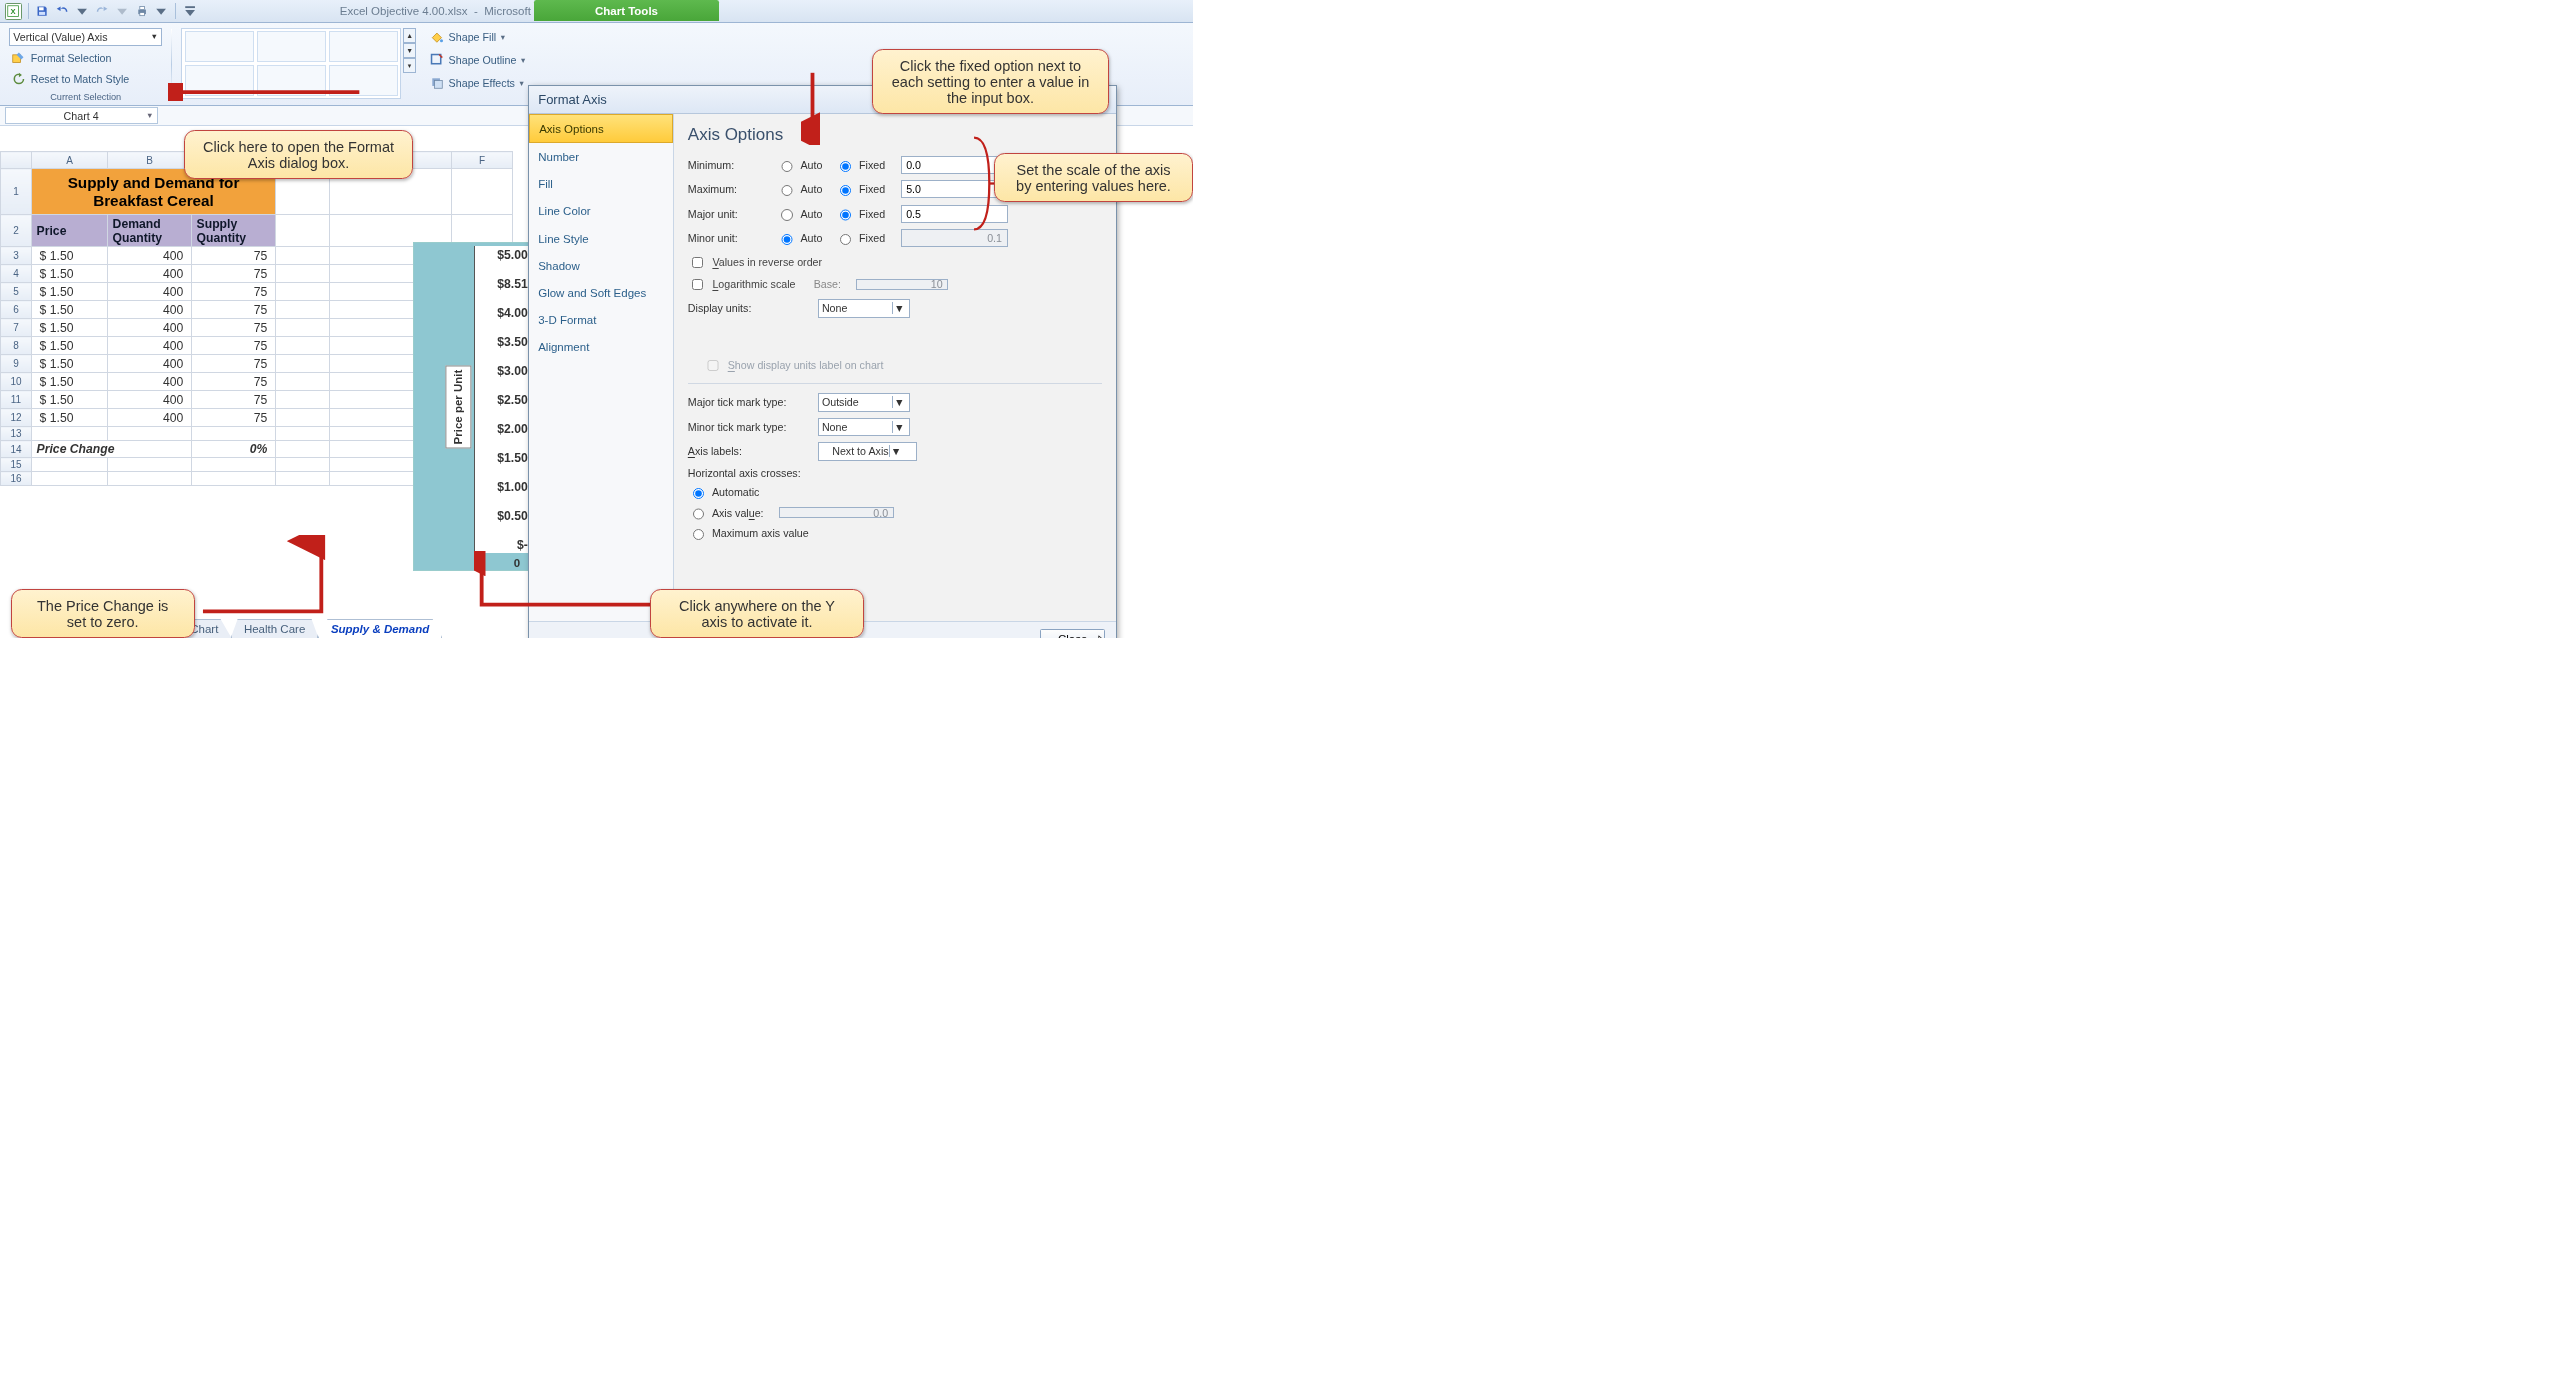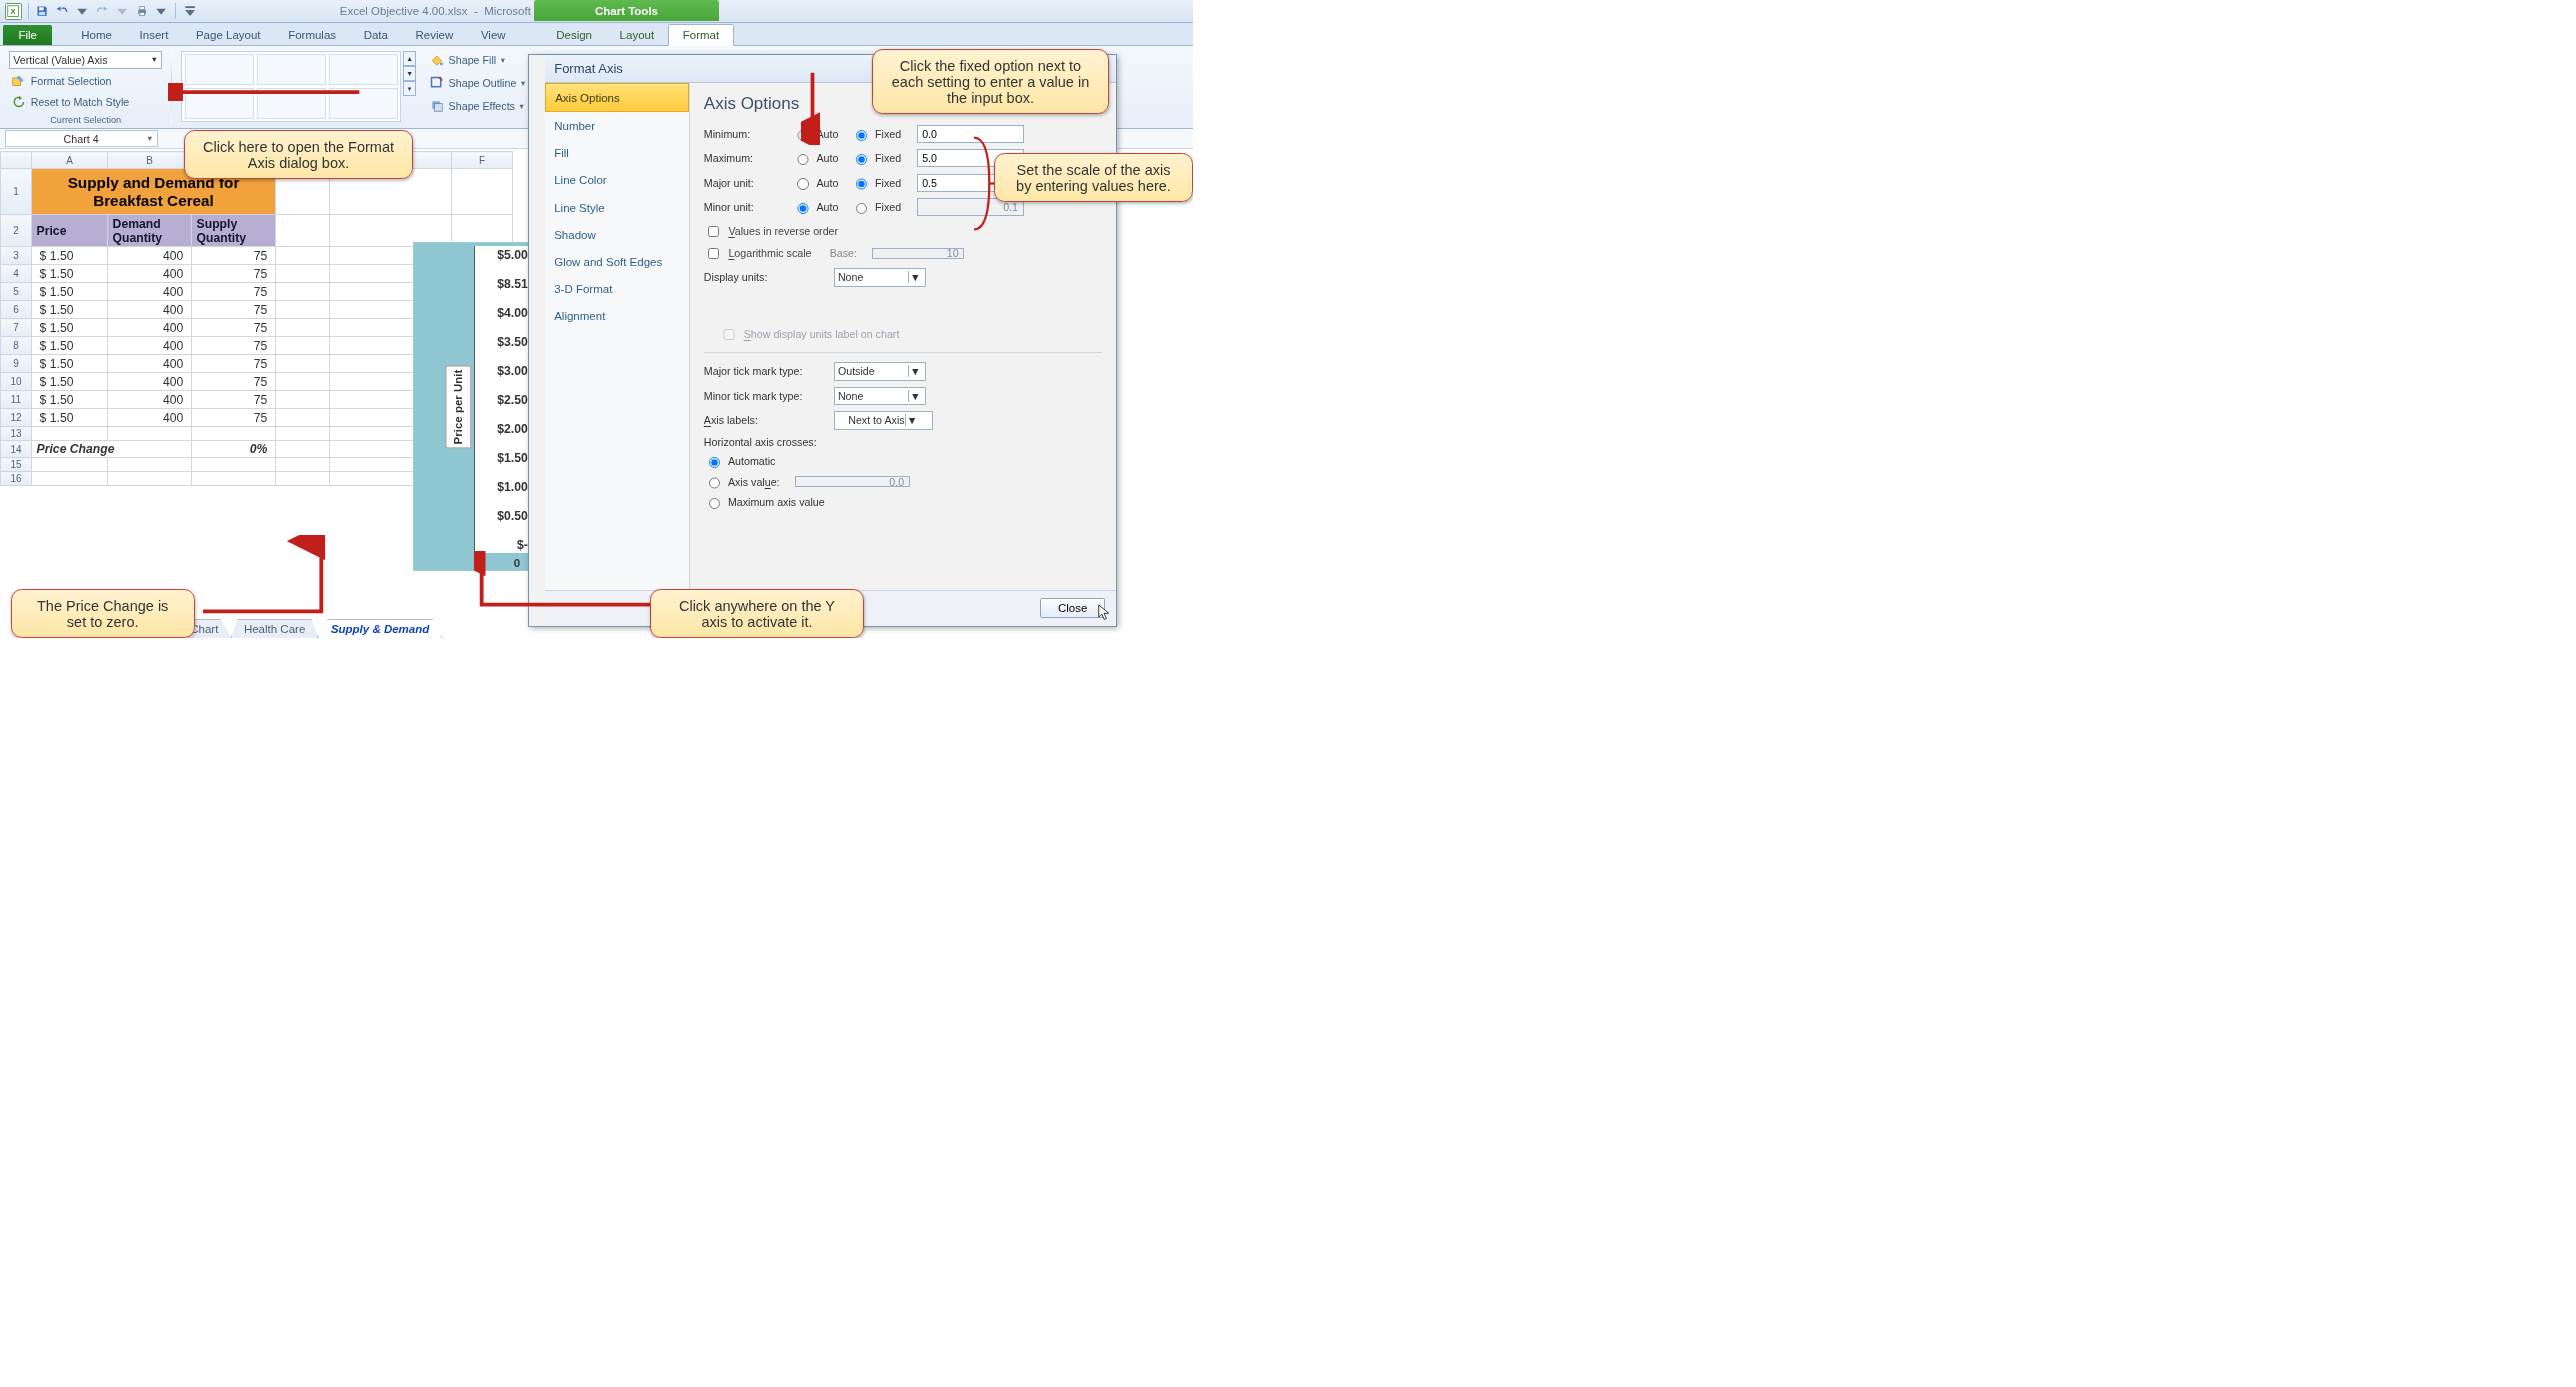--- a/index.html
+++ b/index.html
@@ -154,25 +154,25 @@
   .y-plot-bg{
     position:absolute; right:0; top:3.1px; bottom:17px; width:60px;
     background:#fff; border-left:0.8px solid #555;
   }
   .x-tick{
     position:absolute; right:13.8px; bottom:1.5px; font-weight:bold; font-size:11.5px;
   }
 
   
   .dialog{
-    position:absolute; top:54px; left:528px;
+    position:absolute; top:85px; left:528px;
     width:589px; height:573px;
     background:#f2f2f2; border:0.8px solid #7a92ab;
     box-shadow:1.5px 2.3px 6.1px rgba(0,0,0,.35);
-    display:flex; flex-direction:column;padding-left:16px;
+    display:flex; flex-direction:column;
   }
   .dlg-title{
     background:linear-gradient(#eef3fa,#dde7f5);
     border-bottom:0.8px solid #b6c7dc;
     padding:6.1px 9.2px; font-size:13px; color:#2b4866;
     display:flex; justify-content:space-between; align-items:center;
   }
   .dlg-body{ flex:1; display:flex; }
   .dlg-nav{
     width:145px; border-right:0.8px solid #c9d6e6;
@@ -325,34 +325,20 @@
             <path d="M1 4h8L5 9z" fill="#5a6e86"></path>
           </svg>
         </div>
     </div>
     <div class="title-center">
       <span><span class="doc">Excel Objective 4.00.xlsx</span> &nbsp;-&nbsp; <span>Microsoft Excel</span></span>
     </div>
     <div class="chart-tools-tab">Chart Tools</div>
   </div>
 
-  <div class="ribbon-tabs">
-    <div class="file-tab">File</div>
-    <div class="rtab">Home</div>
-    <div class="rtab">Insert</div>
-    <div class="rtab">Page Layout</div>
-    <div class="rtab">Formulas</div>
-    <div class="rtab">Data</div>
-    <div class="rtab">Review</div>
-    <div class="rtab">View</div>
-    <div style="width:23px;"></div>
-    <div class="rtab ctx">Design</div>
-    <div class="rtab ctx">Layout</div>
-    <div class="rtab ctx active">Format</div>
-  </div>
 
   <div class="ribbon-body">
     <div class="rgroup">
       <div class="sel-combo">
         <span>Vertical (Value) Axis</span>
         <span style="font-size:7.6px;">▼</span>
       </div>
       <div class="r-btn">
         <svg viewBox="0 0 18 18">
             <rect x="1" y="5" width="10" height="10" fill="#ffcf4a" stroke="#c08a1a"></rect>

